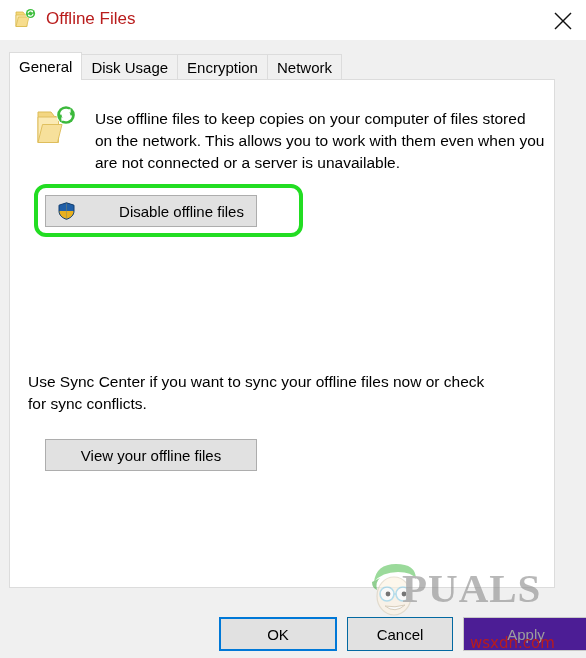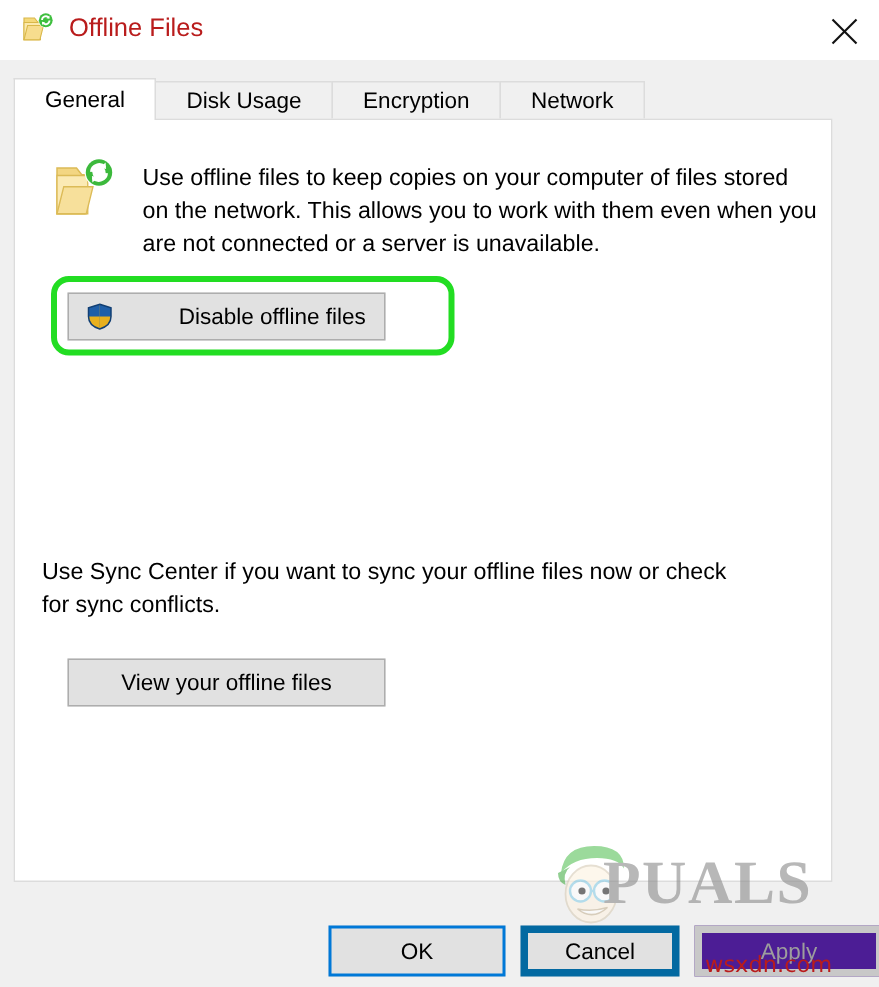--- a/index.html
+++ b/index.html
@@ -64,21 +64,21 @@
     position: absolute;
     left: 9px;
     top: 52px;
     height: 28px;
     display: flex;
     align-items: flex-end;
   }
   .tab {
     height: 26px;
     line-height: 26px;
-    padding: 0 20px;
+    padding: 0 9px;
     font-size: 15px;
     color: #000;
     background: #f0f0f0;
     border: 1px solid #dcdcdc;
     border-bottom: none;
     box-sizing: border-box;
     margin-right: -1px;
     white-space: nowrap;
     cursor: default;
   }
@@ -179,21 +179,21 @@
     color: #000;
   }
   #status-text { left: 34px; top: 170px; }
   #sync-help-text { left: 18px; top: 291px; width: 470px; }
 
   
   .footer-btn {
     position: absolute;
     height: 34px;
     background: #e1e1e1;
-    border: 5px solid #0369a1;
+    border: 1px solid #0369a1;
     box-sizing: border-box;
     font-size: 15px;
     color: #000;
     display: flex;
     align-items: center;
     justify-content: center;
     cursor: default;
     font-family: "Liberation Sans", sans-serif;
   }
   #btn-ok {

